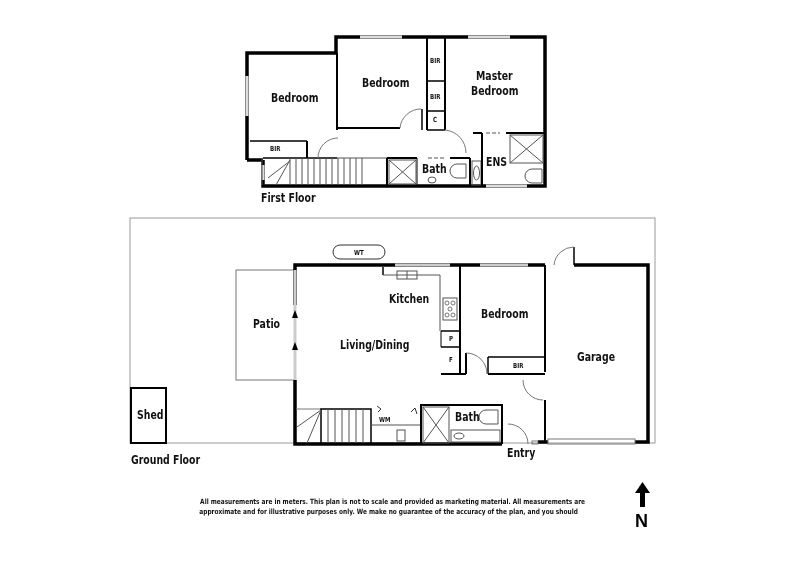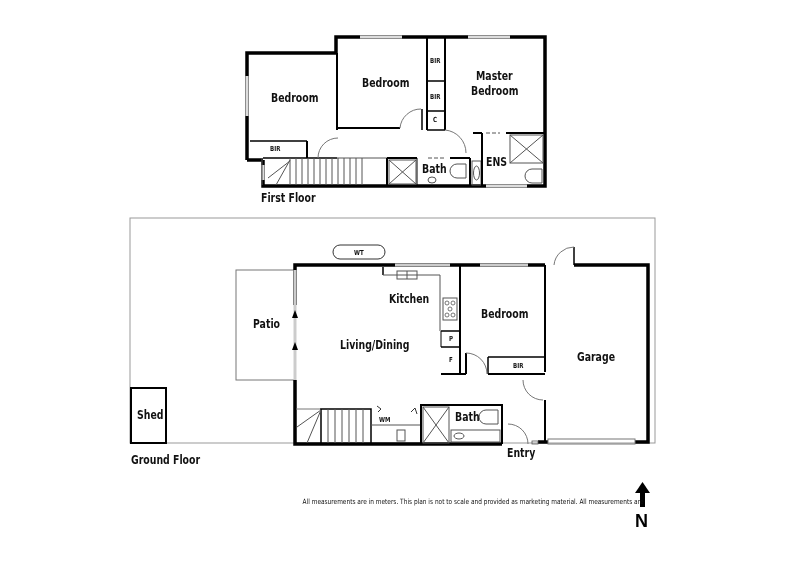--- a/index.html
+++ b/index.html
@@ -2,21 +2,21 @@
 <html><head>
 <meta charset="utf-8">
 <style>
   html, body { margin:0; padding:0; background:#ffffff; }
   body { width:800px; height:566px; position:relative; overflow:hidden; font-family:"DejaVu Sans Condensed","DejaVu Sans", sans-serif; }
   svg { position:absolute; left:0; top:0; }
   .lbl { position:absolute; font-family:"DejaVu Sans", sans-serif; font-weight:bold; color:#111; white-space:nowrap; transform:scaleX(0.78); transform-origin:left top; }
   .room { font-size:12px; }
   .small { font-size:7px; }
   .floor { font-size:12px; }
-  .disclaimer { position:absolute; left:186px; top:497px; width:500px; text-align:right; font-family:"DejaVu Sans", sans-serif; font-weight:normal; font-size:7.3px; line-height:10px; color:#111; }
+  .disclaimer { position:absolute; left:152px; top:497px; width:500px; text-align:left; font-family:"DejaVu Sans", sans-serif; font-weight:bold; font-size:7.3px; line-height:10px; color:#111; }
   .disclaimer span { display:inline-block; transform:scaleX(0.8); transform-origin:center; }
   .north-n { position:absolute; left:635px; top:511px; font-family:"Liberation Sans", sans-serif; font-weight:bold; font-size:18px; color:#000; }
 </style>
 </head>
 <body>
 
 <svg width="800" height="566" viewBox="0 0 800 566" xmlns="http://www.w3.org/2000/svg">
 
   <g fill="none" stroke="#000">
 
@@ -202,14 +202,15 @@
 <span class="lbl small" style="left:449px;top:356px;">F</span>
 <span class="lbl room" style="left:577px;top:350px;">Garage</span>
 <span class="lbl room" style="left:455px;top:410px;">Bath</span>
 <span class="lbl small" style="left:379px;top:416px;">WM</span>
 <span class="lbl room" style="left:137px;top:408px;">Shed</span>
 <span class="lbl room" style="left:507px;top:446px;">Entry</span>
 <span class="lbl floor" style="left:131px;top:453px;">Ground Floor</span>
 
 <div class="disclaimer">
   <div><span>All measurements are in meters. This plan is not to scale and provided as marketing material. All measurements are</span></div>
+  <div><span>approximate and for illustrative purposes only. We make no guarantee of the accuracy of the plan, and you should</span></div>
 </div>
 <span class="north-n">N</span>
 
 </body></html>

